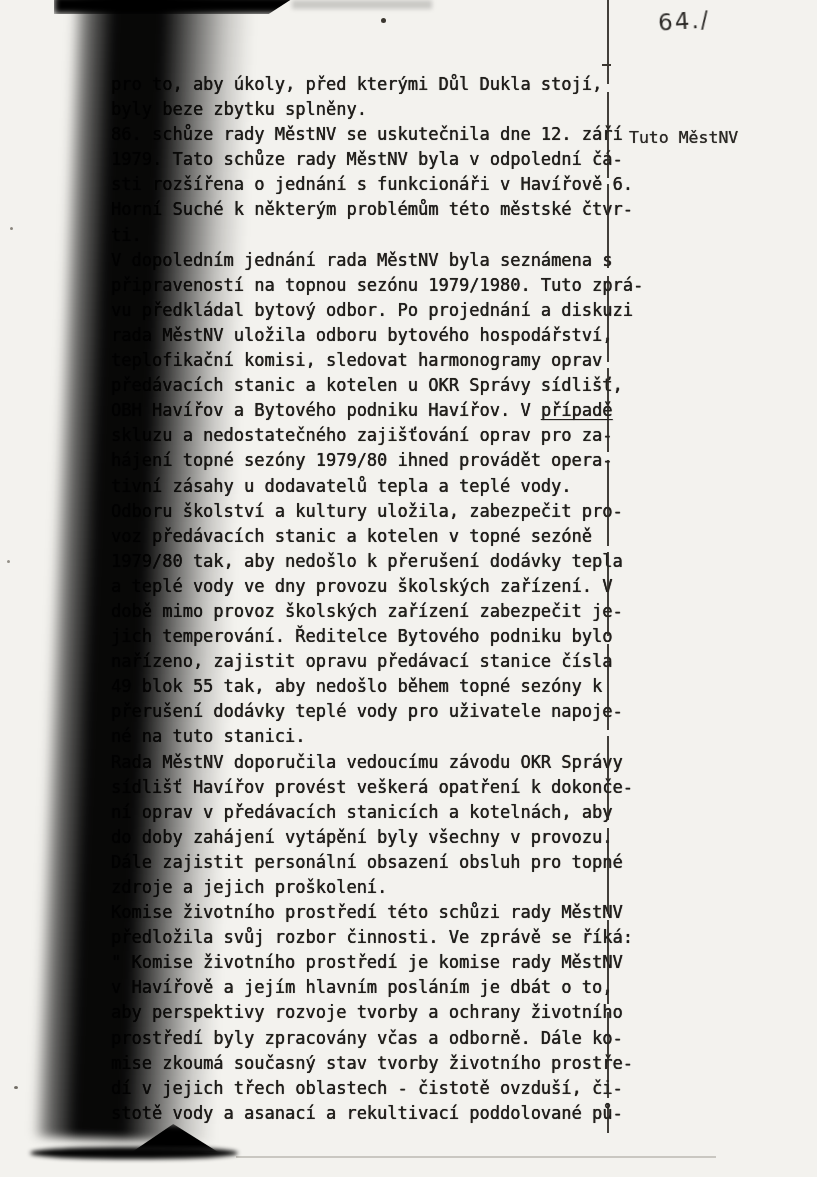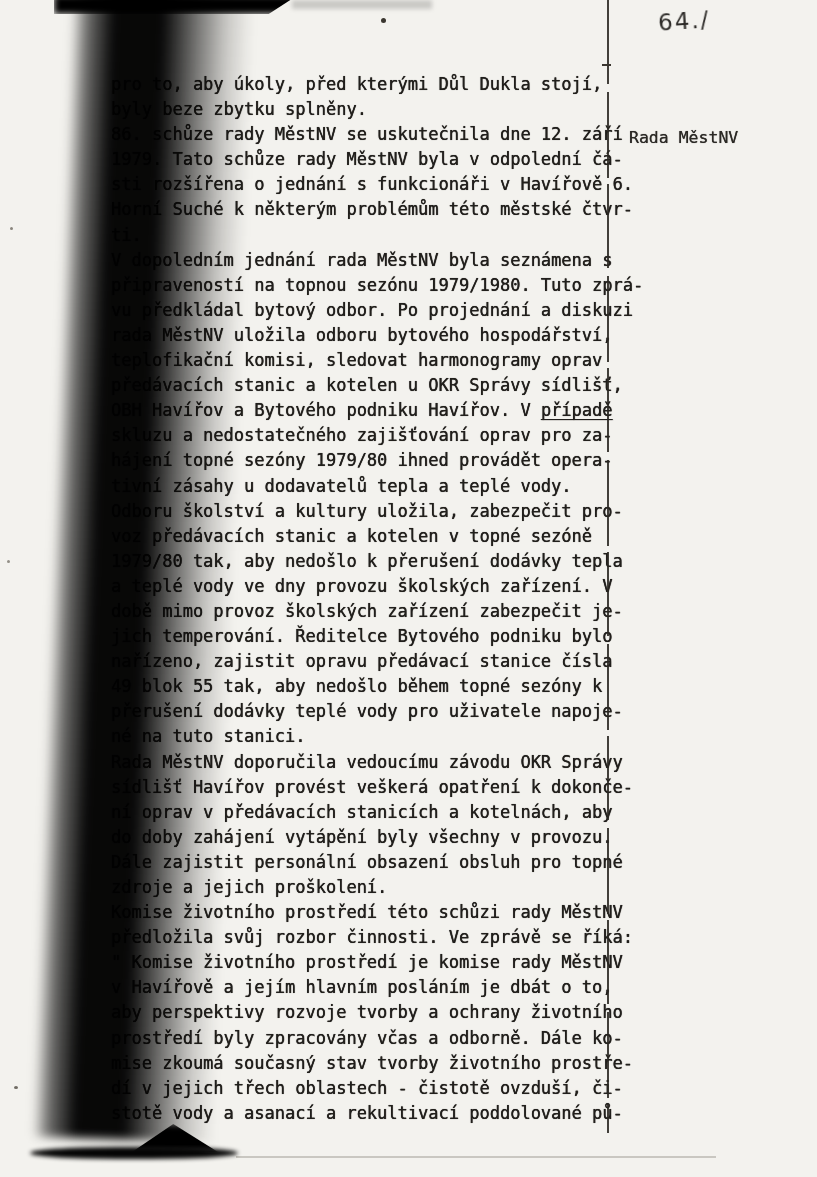--- a/index.html
+++ b/index.html
@@ -77,21 +77,21 @@
   #speck-4{left:14px;top:1086px;width:4px;height:3px;background:#6f6b63;}
 </style>
 </head>
 <body>
 
 <div id="page-number">64./</div>
 
 <div id="margin-rule"></div>
 <div id="rule-tick"></div>
 
-<div id="margin-note">Rada MěstNV</div>
+<div id="margin-note">Tuto MěstNV</div>
 
 <div id="document-body">
   <div class="line">pro to, aby úkoly, před kterými Důl Dukla stojí,</div>
   <div class="line">byly beze zbytku splněny.</div>
   <div class="line">86. schůze rady MěstNV se uskutečnila dne 12. září</div>
   <div class="line">1979. Tato schůze rady MěstNV byla v odpolední čá-</div>
   <div class="line">sti rozšířena o jednání s funkcionáři v Havířově 6.</div>
   <div class="line">Horní Suché k některým problémům této městské čtvr-</div>
   <div class="line">ti.</div>
   <div class="line">V dopoledním jednání rada MěstNV byla seznámena s</div>

